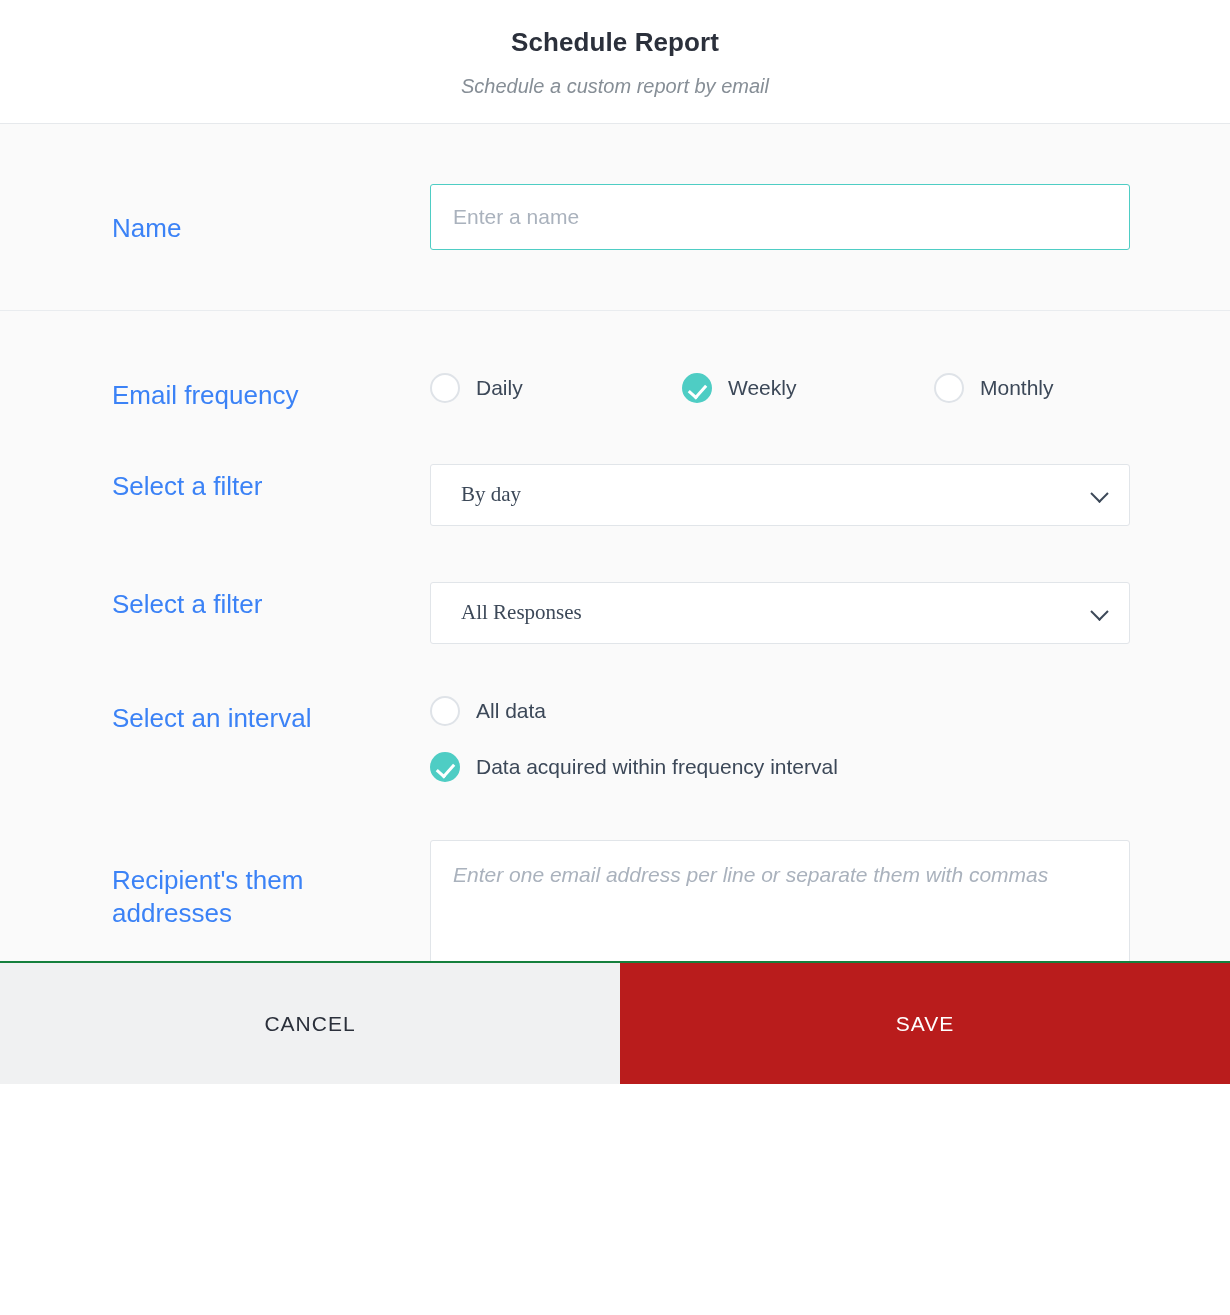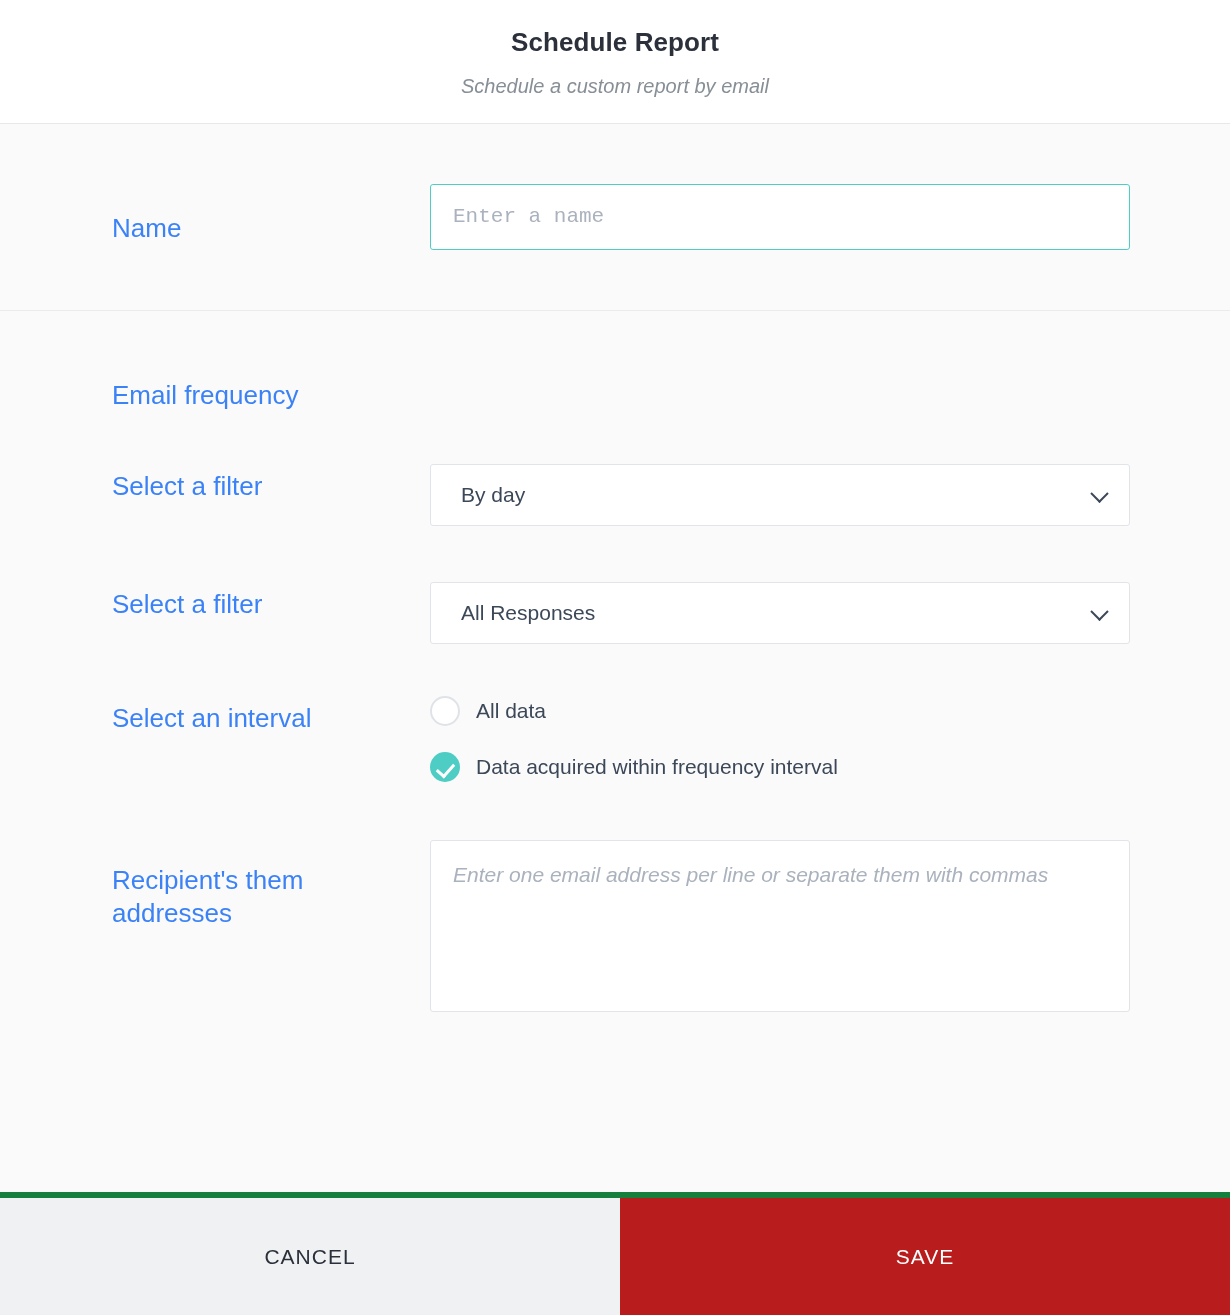--- a/index.html
+++ b/index.html
@@ -11,21 +11,21 @@
     width: 1230px;
     height: 1315px;
     font-family: "Liberation Sans", sans-serif;
     background: #ffffff;
     color: #3c4858;
     overflow: hidden;
   }
 
   .dialog {
     width: 1230px;
-    height: 1315px;
+    height: 1084px;
     display: flex;
     flex-direction: column;
     background: #ffffff;
   }
 
   
   .header {
     background: #ffffff;
     padding: 28px 20px 26px 20px;
     text-align: center;
@@ -91,21 +91,21 @@
 
   .text-input {
     width: 700px;
     height: 66px;
     border: 1px solid #4ecdc4;
     border-radius: 3px;
     background: #ffffff;
     font-size: 21px;
     color: #3c4858;
     padding: 0 22px;
-    font-family: Liberation Mono, monospace;
+    font-family: Liberation Sans, sans-serif;
     outline: none;
   }
   .text-input::placeholder { color: #aab2bd; }
 
   
   .freq-section { padding-top: 62px; }
   .freq-options {
     display: flex;
     align-items: center;
     gap: 0;
@@ -149,20 +149,21 @@
     color: #3c4858;
     margin-left: 16px;
     white-space: nowrap;
   }
 
   
   .select-section { padding-top: 52px; }
   .select-wrap {
     position: relative;
     width: 700px;
+    font-family: Liberation Serif, serif;
   }
   .select-box {
     width: 700px;
     height: 62px;
     border: 1px solid #e1e5e9;
     border-radius: 3px;
     background: #ffffff;
     font-size: 21px;
     color: #3c4858;
     padding: 0 50px 0 30px;
@@ -207,21 +208,21 @@
     outline: none;
     font-style: italic;
   }
   .textarea::placeholder { color: #aab2bd; }
 
   
   .footer {
     flex: 0 0 auto;
     display: flex;
     height: 123px;
-    border-top: 6px solid #15803d;
+    border-top: 2px solid #15803d;
   }
   .btn {
     border: none;
     font-family: "Liberation Sans", sans-serif;
     font-size: 21px;
     letter-spacing: 1px;
     cursor: pointer;
     display: flex;
     align-items: center;
     justify-content: center;
@@ -255,20 +256,36 @@
         <div class="row-label">Name</div>
         <div class="row-control">
           <input class="text-input" type="text" placeholder="Enter a name" style="">
         </div>
       </div>
     </div>
 
     <div class="section freq-section">
       <div class="row">
         <div class="row-label">Email frequency</div>
+        <div class="row-control">
+          <div class="freq-options">
+            <div class="radio-opt opt-daily">
+              <span class="radio-circle"></span>
+              <span class="radio-label">Daily</span>
+            </div>
+            <div class="radio-opt opt-weekly">
+              <span class="radio-circle checked"></span>
+              <span class="radio-label">Weekly</span>
+            </div>
+            <div class="radio-opt opt-monthly">
+              <span class="radio-circle"></span>
+              <span class="radio-label">Monthly</span>
+            </div>
+          </div>
+        </div>
       </div>
     </div>
 
     <div class="section select-section">
       <div class="row">
         <div class="row-label">Select a filter</div>
         <div class="row-control">
           <div class="select-wrap">
             <div class="select-box">
               <span>By day</span>

